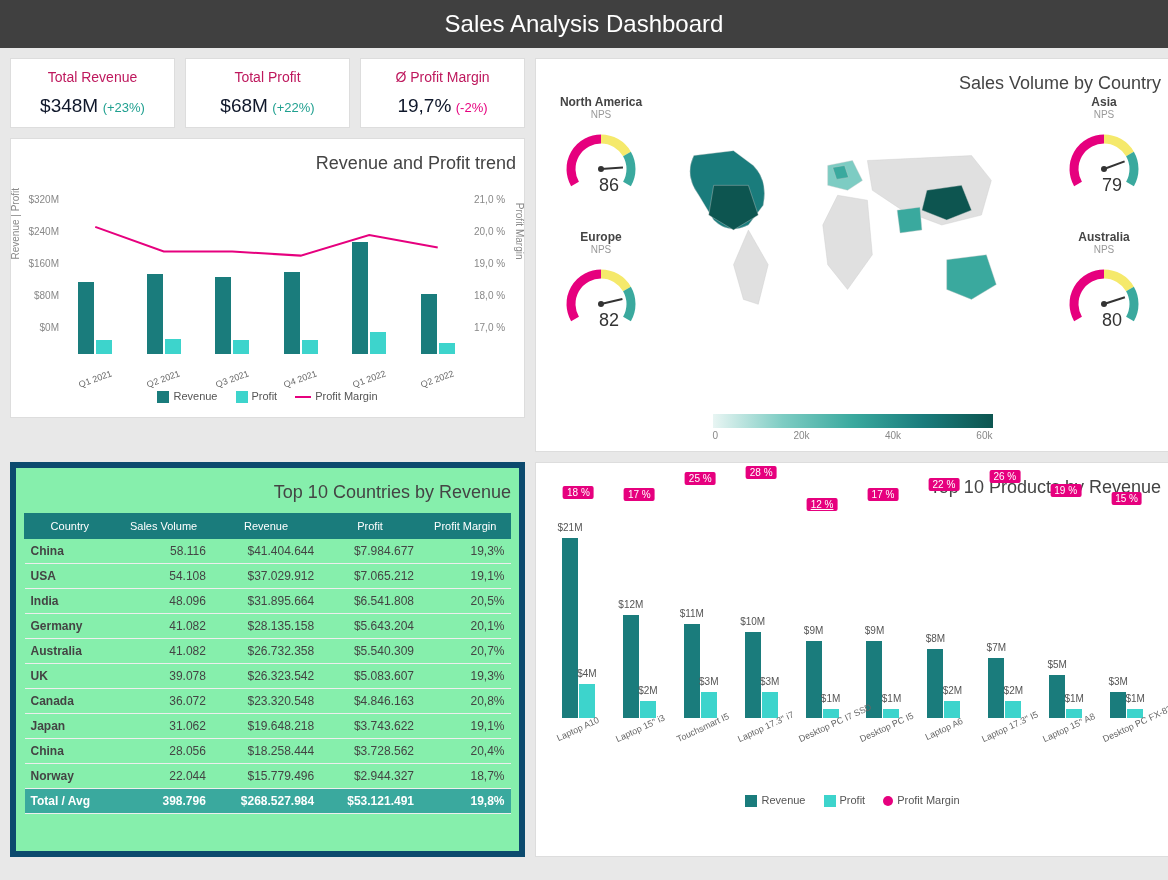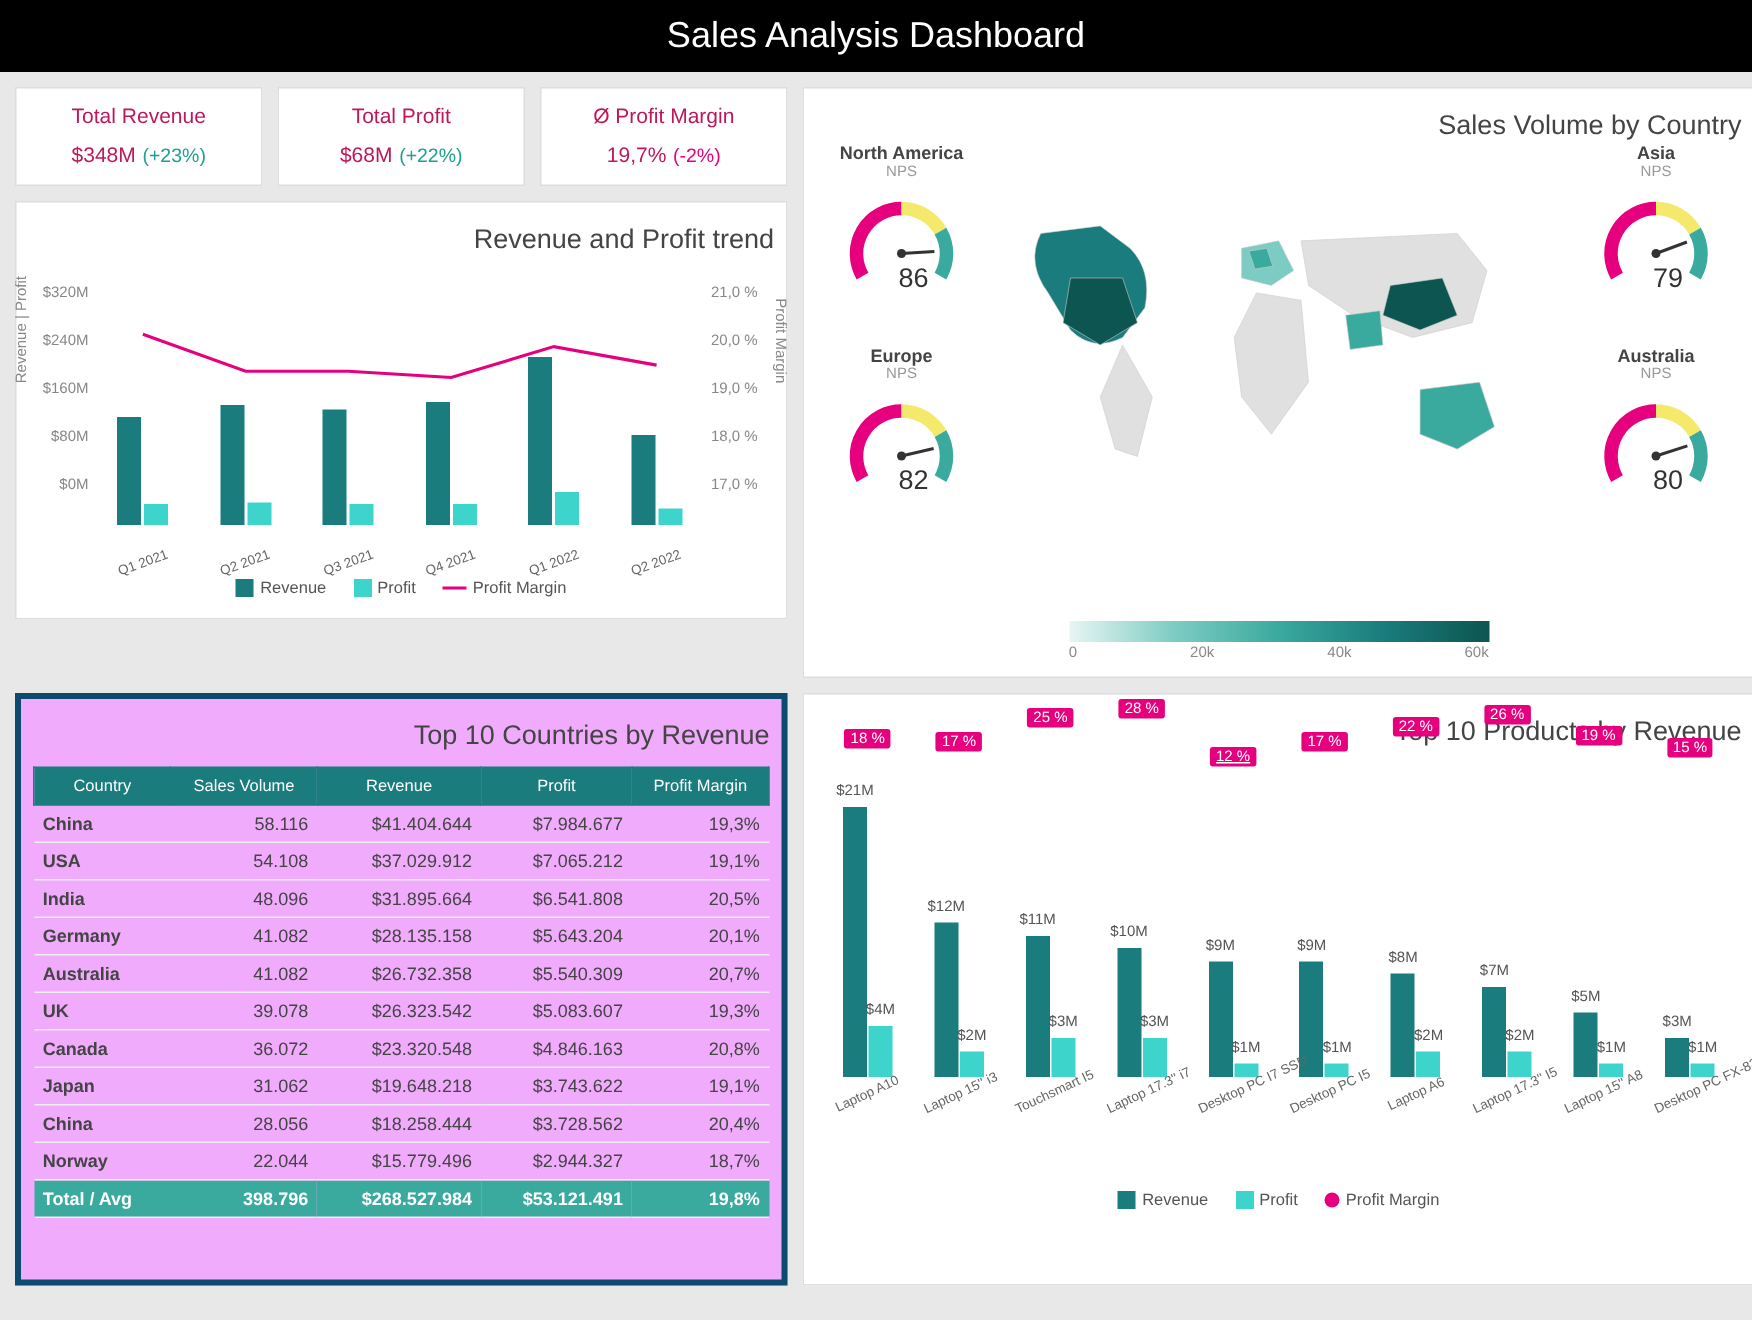--- a/index.html
+++ b/index.html
@@ -1,22 +1,22 @@
 <!DOCTYPE html>
 <html><head>
 <meta charset="utf-8">
 <style>
 *{box-sizing:border-box;margin:0;padding:0}
 body{font-family:Arial,sans-serif;background:#e8e8e8;width:1168px;height:880px;overflow:hidden;color:#444}
-.header{background:#000000;color:#fff;text-align:center;padding:10px;font-size:24px;font-weight:400}
+.header{background:#404040;color:#fff;text-align:center;padding:10px;font-size:24px;font-weight:400}
 .grid{display:grid;grid-template-columns:515px 635px;grid-template-rows:auto auto;gap:10px;padding:10px}
 .kpis{display:flex;gap:10px}
 .kpi{flex:1;background:#fff;border:1px solid #ddd;text-align:center;padding:10px 4px}
 .kpi-label{font-size:14px;color:#be185d;margin-bottom:10px}
-.kpi-val{font-size:14px;color:#be185d}
+.kpi-val{font-size:19px;color:#0f172a}
 .kpi-chg{font-size:13px}
 .green{color:#20a090}
 .red{color:#e6007e}
 .title{text-align:right;font-size:18px;color:#444;margin:6px 0 10px}
 .trend{background:#fff;border:1px solid #ddd;margin-top:10px;padding:8px}
 
 
 .trend-chart{position:relative;height:200px}
 .y-left{position:absolute;left:0;top:10px;bottom:30px;width:40px;font-size:10px;color:#888;text-align:right}
 .y-left div,.y-right div{height:32px}
@@ -48,21 +48,21 @@
 .g-sub{font-size:10px;color:#999;margin-bottom:4px}
 .gauge{position:relative;width:80px;height:80px;margin:0 auto}
 .gauge svg{width:80px;height:80px}
 .gauge-val{position:absolute;left:50%;bottom:8px;transform:translateX(-10%);font-size:18px;color:#333}
 .world-map{position:absolute;left:130px;right:130px;top:20px;height:220px}
 .map-legend{position:absolute;bottom:10px;left:50%;transform:translateX(-50%);width:280px}
 .grad{height:14px;background:linear-gradient(to right,#e8f5f3,#7dccc3,#3aa99e,#1a7c7c,#0d5550)}
 .grad-labels{display:flex;justify-content:space-between;font-size:10px;color:#888;margin-top:2px}
 
 
-.tbl-panel{background:#f0abfc;border:4px solid #0c4a6e;padding:8px;height:395px}
+.tbl-panel{background:#86efac;border:6px solid #0c4a6e;padding:8px;height:395px}
 table{width:100%;border-collapse:collapse;font-size:12px}
 th{background:#1a7c7c;color:#fff;padding:6px 4px;font-weight:400;font-size:11px;text-align:center;border:1px solid #1a7c7c}
 td{padding:5px 6px;border-bottom:1px solid #eee;text-align:right}
 td:first-child{text-align:left;font-weight:600;color:#444}
 tr.total td{background:#3aa99e;color:#fff;font-weight:600}
 
 
 .prod-panel{background:#fff;border:1px solid #ddd;padding:8px;height:395px}
 .prod-chart{position:relative;height:280px;margin:10px 4px 0}
 .prod-bars{display:flex;justify-content:space-around;align-items:flex-end;height:210px;position:relative}

